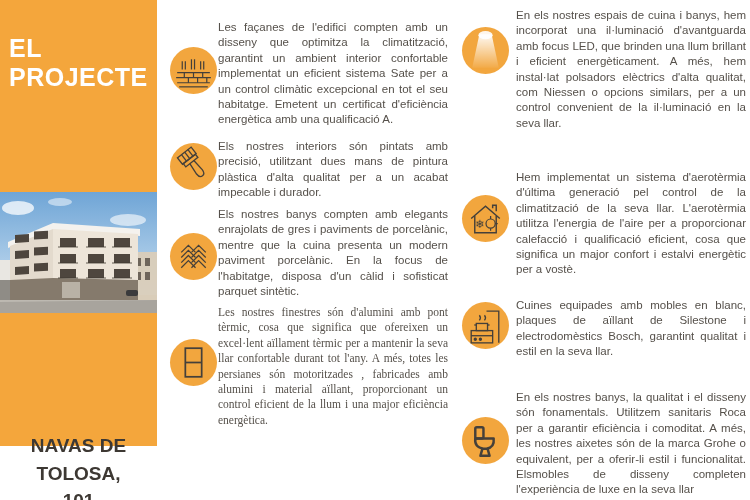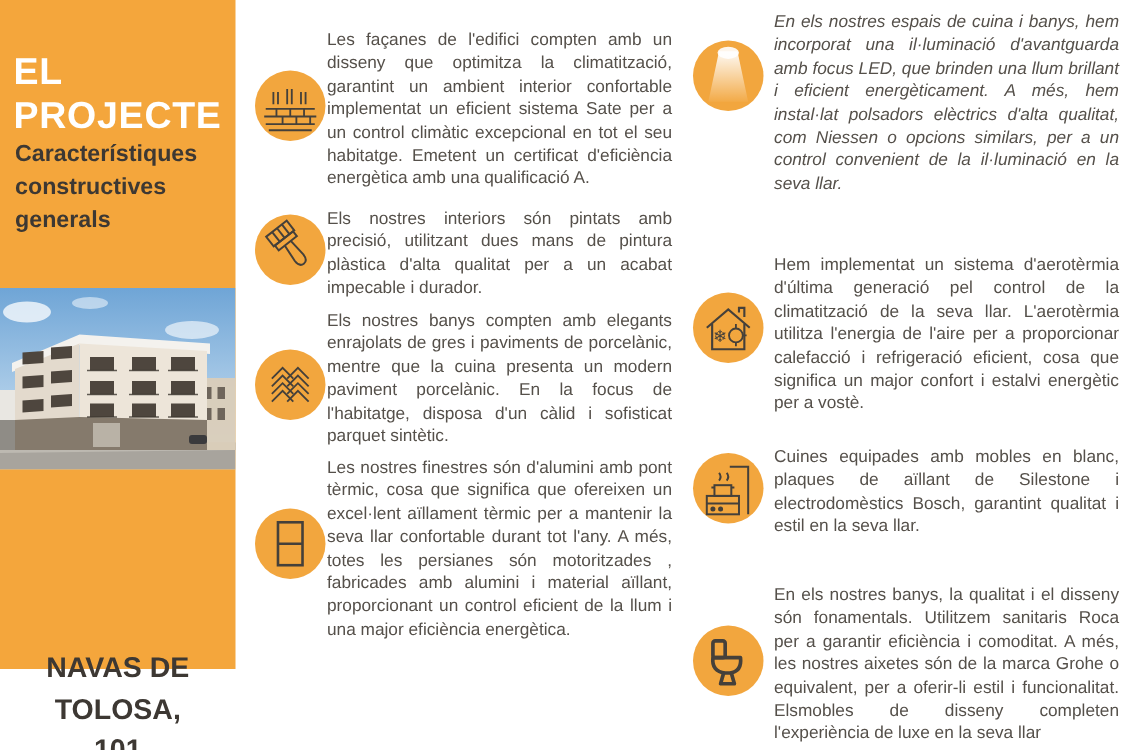--- a/index.html
+++ b/index.html
@@ -37,21 +37,20 @@
   .rgt .icon-circle{left:-54px;}
   .icon-circle svg{display:block;}
 </style>
 </head>
 <body>
 
 <div class="canvas">
 
   <div class="sidebar">
     <div class="side-title">EL PROJECTE</div>
-    <div class="side-subtitle">Característiques constructives generals</div>
 
     <div class="photo">
       <svg width="157" height="121" viewBox="0 0 157 121" xmlns="http://www.w3.org/2000/svg">
         <defs>
           <linearGradient id="sky" x1="0" y1="0" x2="0" y2="1">
             <stop offset="0" stop-color="#6FA5D6"></stop>
             <stop offset="0.7" stop-color="#B8D4EC"></stop>
             <stop offset="1" stop-color="#DCE9F4"></stop>
           </linearGradient>
         </defs>
@@ -168,34 +167,34 @@
       <svg width="47" height="47" viewBox="0 0 46 46">
         <g stroke="#45403A" stroke-width="1.2" fill="none">
           <path d="M11 34 l7 -7 l7 7 M11 29 l7 -7 l7 7 M11 24 l7 -7 l7 7 M11 19 l7 -7 l7 7"></path>
           <path d="M21 34 l7 -7 l7 7 M21 29 l7 -7 l7 7 M21 24 l7 -7 l7 7 M21 19 l7 -7 l7 7"></path>
         </g>
       </svg>
     </div>
     <p>Els nostres banys compten amb elegants enrajolats de gres i paviments de porcelànic, mentre que la cuina presenta un modern paviment porcelànic. En la focus de l'habitatge, disposa d'un càlid i sofisticat parquet sintètic.</p>
   </div>
 
-  <div class="row mid" style="left:218px;top:305px;">
+  <div class="row mid" style="left:218px;top:305px;font-family:Liberation Serif, serif;">
     <div class="icon-circle" style="top:34px;">
       <svg width="47" height="47" viewBox="0 0 46 46">
         <g stroke="#45403A" stroke-width="1.7" fill="none">
           <rect x="15" y="9" width="16" height="28"></rect>
           <line x1="15" y1="23" x2="31" y2="23"></line>
         </g>
       </svg>
     </div>
     <p>Les nostres finestres són d'alumini amb pont tèrmic, cosa que significa que ofereixen un excel·lent aïllament tèrmic per a mantenir la seva llar confortable durant tot l'any. A més, totes les persianes són motoritzades , fabricades amb alumini i material aïllant, proporcionant un control eficient de la llum i una major eficiència energètica.</p>
   </div>
 
 
-  <div class="row rgt" style="left:516px;top:8px;font-style:italic;">
+  <div class="row rgt" style="left:516px;top:8px;">
     <div class="icon-circle" style="top:19px;">
       <svg width="47" height="47" viewBox="0 0 46 46">
         <defs>
           <linearGradient id="glow" x1="0" y1="0" x2="0" y2="1">
             <stop offset="0" stop-color="#ffffff" stop-opacity="0.95"></stop>
             <stop offset="1" stop-color="#ffffff" stop-opacity="0.05"></stop>
           </linearGradient>
         </defs>
         <ellipse cx="23" cy="8" rx="7" ry="4" fill="#ffffff" opacity="0.9"></ellipse>
         <polygon points="17,7 29,7 36,40 10,40" fill="url(#glow)"></polygon>
@@ -212,21 +211,21 @@
           <path d="M12.5 20.5 L12.5 37 L33.5 37 L33.5 20.5"></path>
           <path d="M30 13 L30 10 L33.5 10 L33.5 16"></path>
         </g>
         <text x="13" y="32" font-size="11" fill="#45403A" font-family="DejaVu Sans, sans-serif">❄</text>
         <g stroke="#45403A" stroke-width="1.2" fill="none">
           <circle cx="28" cy="28" r="4.5"></circle>
           <path d="M28 23.5 L28 20.5 M32.5 28 L35 28 M28 32.5 L28 35"></path>
         </g>
       </svg>
     </div>
-    <p>Hem implementat un sistema d'aerotèrmia d'última generació pel control de la climatització de la seva llar. L'aerotèrmia utilitza l'energia de l'aire per a proporcionar calefacció i refrigeració eficient, cosa que significa un major confort i estalvi energètic per a vostè.</p>
+    <p>Hem implementat un sistema d'aerotèrmia d'última generació pel control de la climatització de la seva llar. L'aerotèrmia utilitza l'energia de l'aire per a proporcionar calefacció i qualificació eficient, cosa que significa un major confort i estalvi energètic per a vostè.</p>
   </div>
 
   <div class="row rgt" style="left:516px;top:298px;">
     <div class="icon-circle" style="top:4px;">
       <svg width="47" height="47" viewBox="0 0 46 46">
         <g stroke="#45403A" stroke-width="1.3" fill="none">
           <path d="M36 40 L36 9 L24 9"></path>
           <rect x="9" y="28" width="21" height="12"></rect>
           <line x1="9" y1="33" x2="30" y2="33"></line>
           <circle cx="13" cy="36.5" r="1" fill="#45403A"></circle>

